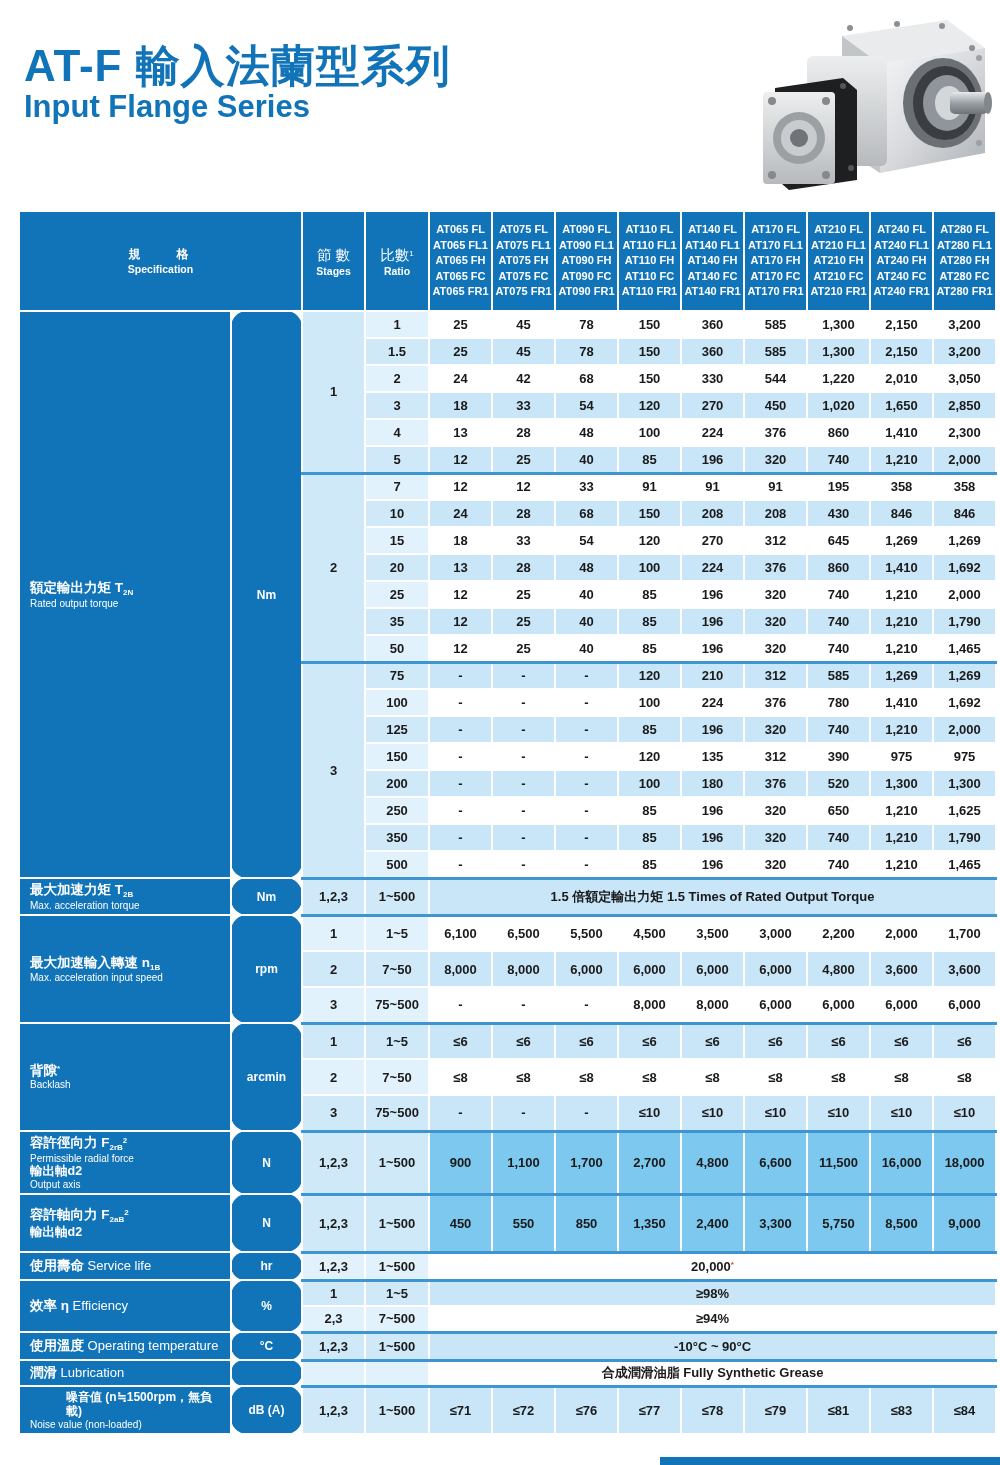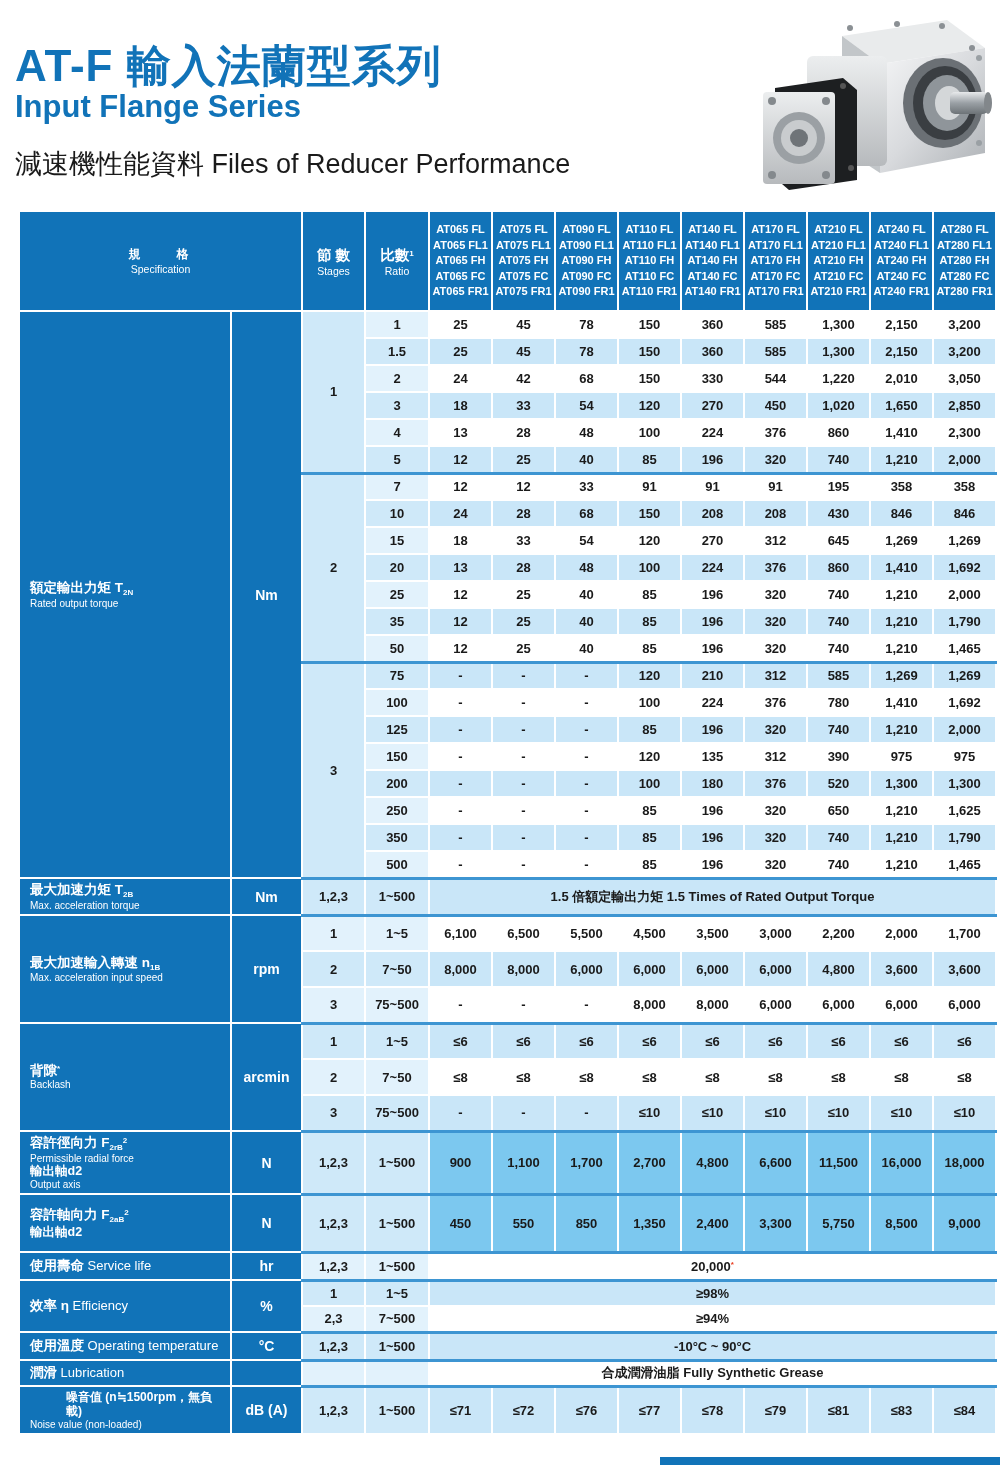--- a/index.html
+++ b/index.html
@@ -1,19 +1,19 @@
 <!DOCTYPE html>
 <html><head>
 <meta charset="utf-8">
 <style>
   html,body{margin:0;padding:0;background:#fff;}
   .page{position:relative;width:1000px;height:1465px;background:#fff;overflow:hidden;
         font-family:"Liberation Sans","DejaVu Sans",sans-serif;}
   
-  .titles{position:absolute;left:15px;top:42px;}
+  .titles{position:absolute;left:24px;top:42px;}
   .t1{font-size:44px;font-weight:bold;color:#1173b8;line-height:1.08;letter-spacing:1px;}
   .t2{font-size:31px;font-weight:bold;color:#1173b8;line-height:1.1;}
   .t3{font-size:27px;font-weight:500;color:#1a1a1a;margin-top:22px;}
   .product{position:absolute;right:8px;top:8px;width:245px;height:195px;}
   
   table{position:absolute;left:18px;top:210px;border-collapse:collapse;table-layout:fixed;width:977px;}
   th,td{border:2px solid #fff;padding:0;text-align:center;vertical-align:middle;
         font-size:13px;color:#1a1a1a;overflow:hidden;}
   thead tr{height:100px;}
   .dk{background:#1173b8;color:#fff;}
@@ -22,24 +22,24 @@
   .m{background:#7cc8ef;}
   .p{background:#cfe9f9;}
   .pl{background:#e2f2fc;}
   .dv{border-top:3px solid #3d95d2;}
   td.lbl{text-align:left;padding:3px 4px 3px 10px;}
   .lbl .zh{font-size:13.5px;font-weight:bold;line-height:1.2;}
   .lbl .zh2{font-size:12.5px;font-weight:bold;line-height:1.15;}
   .lbl .zhs{font-size:12px;font-weight:bold;line-height:1.2;margin-left:36px;}
   .lbl .en{font-size:10px;font-weight:normal;line-height:1.15;}
   .lbl .en-inline{font-size:13px;font-weight:normal;}
-  td.unit{font-size:14px;font-weight:bold;}
+  td.unit{font-size:12px;font-weight:bold;border-radius:16px;}
   th.spec .zh{font-size:12px;font-weight:bold;letter-spacing:4px;line-height:1.4;}
-  th .zh{font-size:14.5px;font-weight:bold;line-height:1.4;}
-  th .en{font-size:10.5px;font-weight:normal;line-height:1.2;}
+  th .zh{font-size:14.5px;font-weight:normal;line-height:1.4;}
+  th .en{font-size:10.5px;font-weight:bold;line-height:1.2;}
   th.model div{font-size:11px;font-weight:bold;line-height:15.5px;}
   tbody td{font-weight:bold;}
   tr.h27{height:27px;} tr.h28{height:28px;} tr.h26{height:26px;}
   tr.h36{height:36px;} tr.h58{height:58px;} tr.h34{height:34px;}
   sub{font-size:8px;vertical-align:-3px;} sup{font-size:8px;vertical-align:4px;}
   .red{color:#e8391c;}
   
   .footnotes{position:absolute;left:20px;top:1488px;width:962px;display:flex;}
   .fn-col{flex:1;}
   .fn-line{font-size:13.5px;font-weight:bold;line-height:1.7;}
@@ -48,21 +48,20 @@
   .bottom-strip{position:absolute;left:660px;right:0;bottom:0;height:8px;background:#1173b8;}
 </style>
 </head>
 <body>
 
 <div class="page">
 
   <div class="titles">
     <div class="t1">AT-F 輸入法蘭型系列</div>
     <div class="t2">Input Flange Series</div>
-    <div class="t3">減速機性能資料 Files of Reducer Performance</div>
   </div>
 
   <div class="product">
     <svg width="245" height="195" viewBox="0 0 245 195">
       <defs>
         <linearGradient id="silver" x1="0" y1="0" x2="1" y2="1">
           <stop offset="0" stop-color="#f5f6f7"></stop>
             <stop offset="0.5" stop-color="#d8dadd"></stop>
             <stop offset="1" stop-color="#aeb2b6"></stop>
         </linearGradient>

